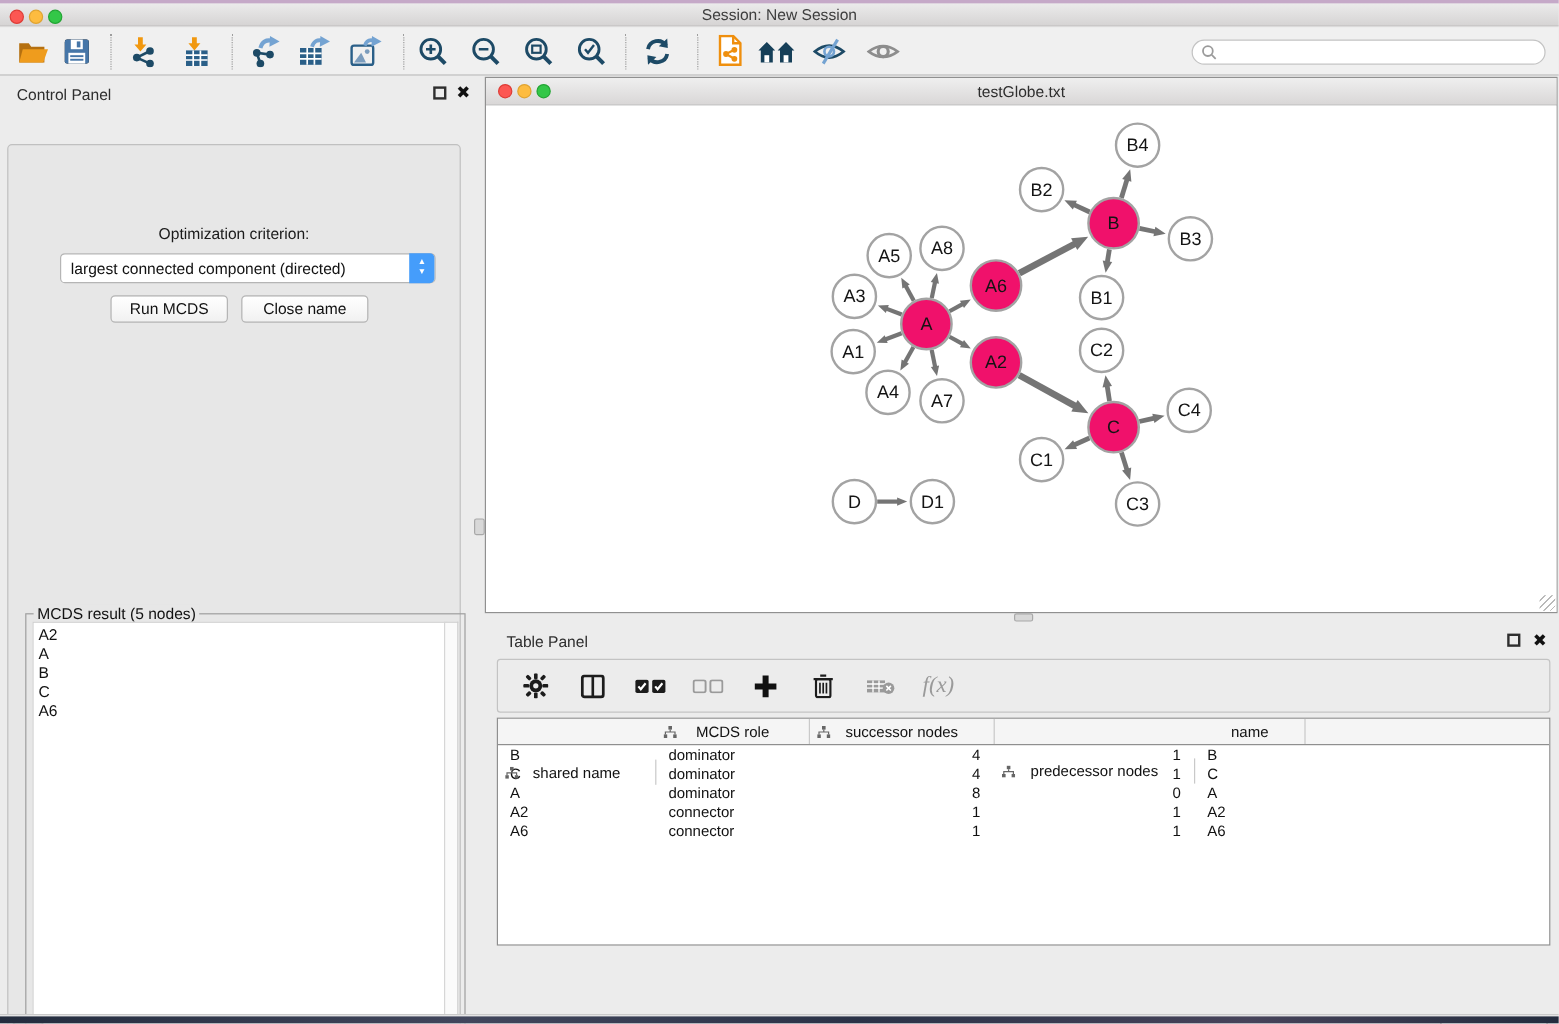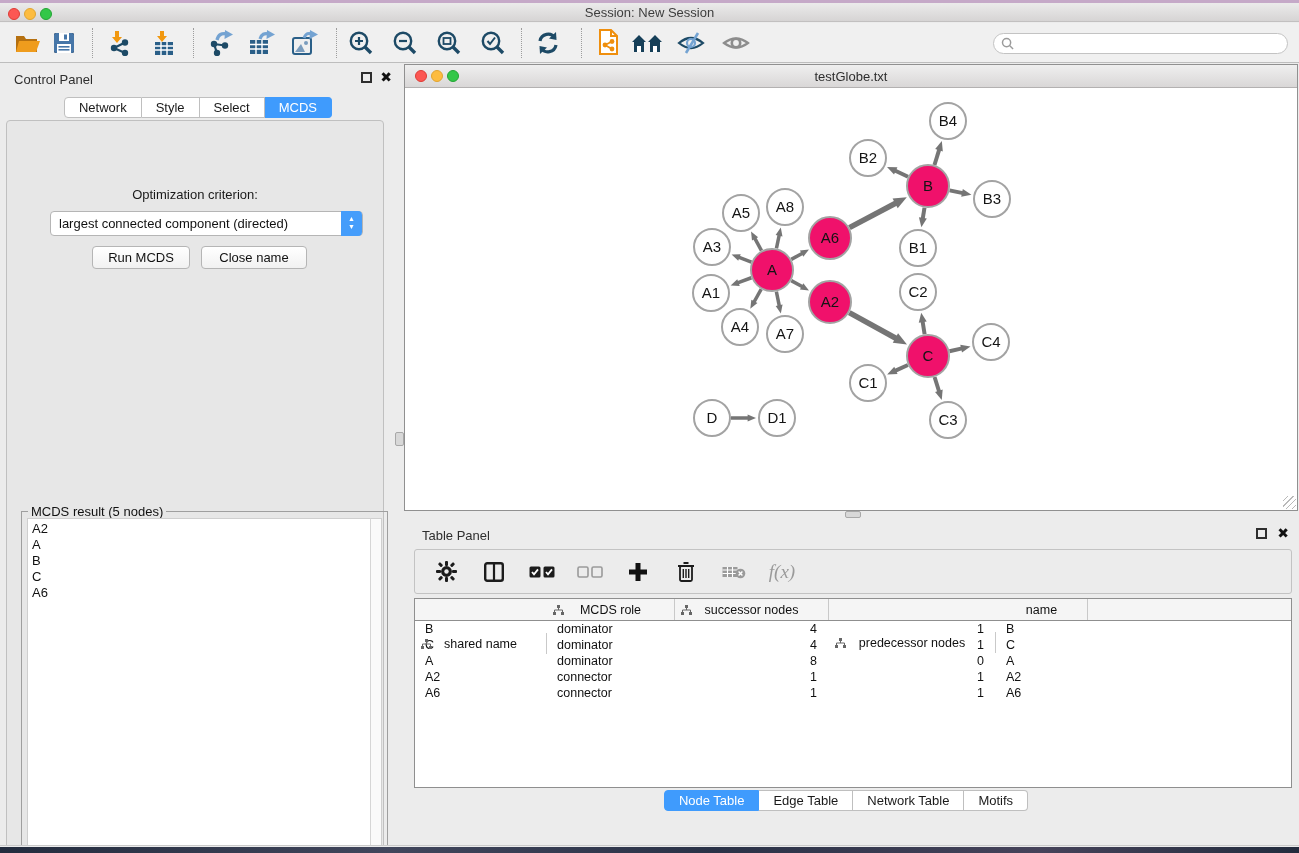--- a/index.html
+++ b/index.html
@@ -270,26 +270,20 @@
       <div id="mcds-list">
           <div>A2</div>
           <div>A</div>
           <div>B</div>
           <div>C</div>
           <div>A6</div>
         </div>
       <div id="mcds-scroll"></div>
     </div>
   </div>
-  <div id="control-tabs">
-      <button class="tabbtn">Network</button>
-      <button class="tabbtn">Style</button>
-      <button class="tabbtn">Select</button>
-      <button class="tabbtn active">MCDS</button>
-    </div>
 </div>
 
 <div id="network-window" class="abs">
   <div id="nw-titlebar">
     <span class="light" style="left:10px;top:5px;background:#fc5753;border:1px solid #de3c36;"></span>
     <span class="light" style="left:26px;top:5px;background:#fdbc40;border:1px solid #e0a431;"></span>
     <span class="light" style="left:42px;top:5px;background:#33c748;border:1px solid #23a534;"></span>
     <div id="nw-title">testGlobe.txt</div>
   </div>
   <svg id="network-canvas" viewBox="0 0 892 422">
@@ -520,26 +514,20 @@
         </div>
         <div class="tr">
           <div class="td" style="width: 132px;">A6</div>
           <div class="td" style="width: 128px;">connector</div>
           <div class="td num" style="width: 154px;">1</div>
           <div class="td num" style="width: 167px;">1</div>
           <div class="td" style="width: 92px;">A6</div>
         </div>
       </div>
   </div>
-  <div id="bottom-tabs">
-      <button class="tabbtn active">Node Table</button>
-      <button class="tabbtn">Edge Table</button>
-      <button class="tabbtn">Network Table</button>
-      <button class="tabbtn">Motifs</button>
-    </div>
 </div>
 
 <div id="status-bar" class="abs">
   <span id="list-button">
     <svg width="15" height="13" viewBox="0 0 15 13">
       <g stroke="#1c1c1c" stroke-width="2">
           <path d="M0 2 H3 M5 2 H15"></path>
           <path d="M0 6.5 H3 M5 6.5 H15"></path>
           <path d="M0 11 H3 M5 11 H15"></path>
         </g>

